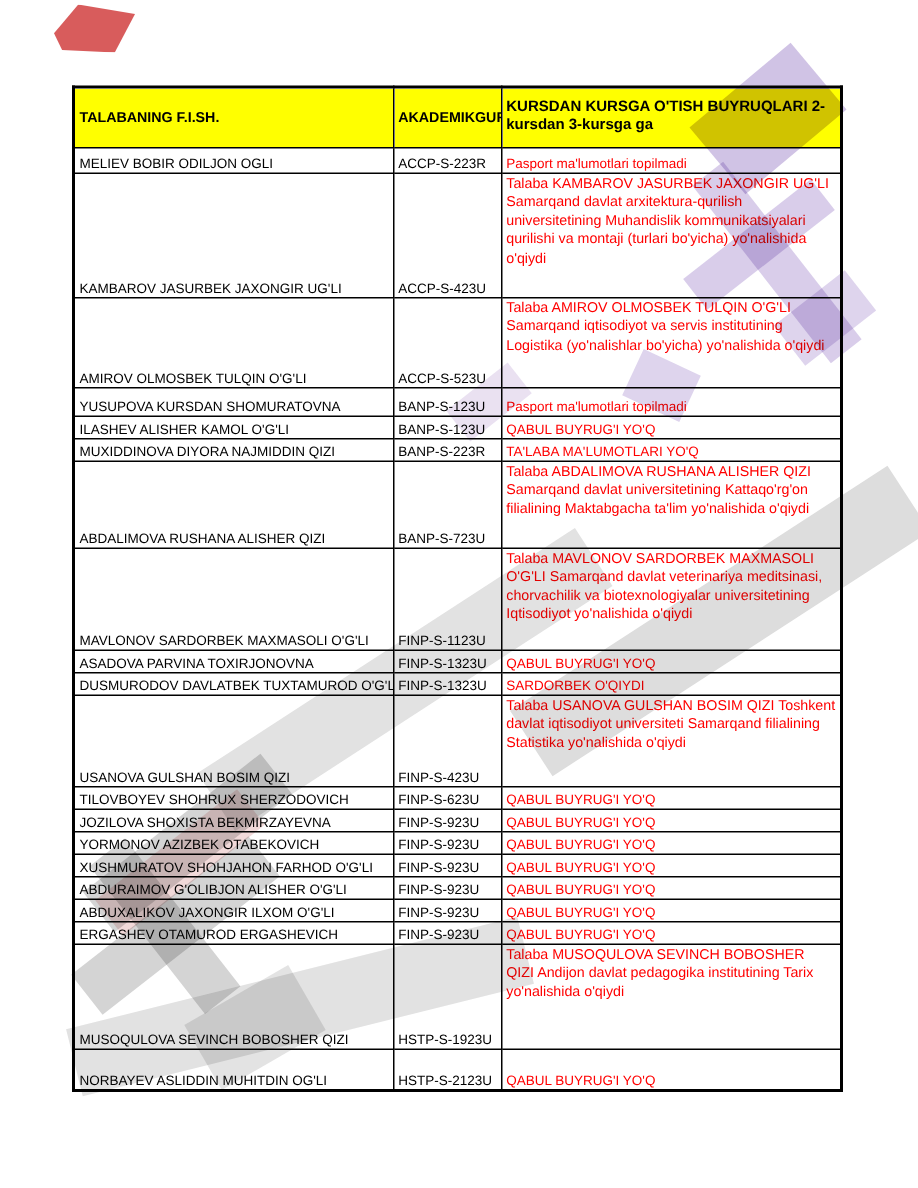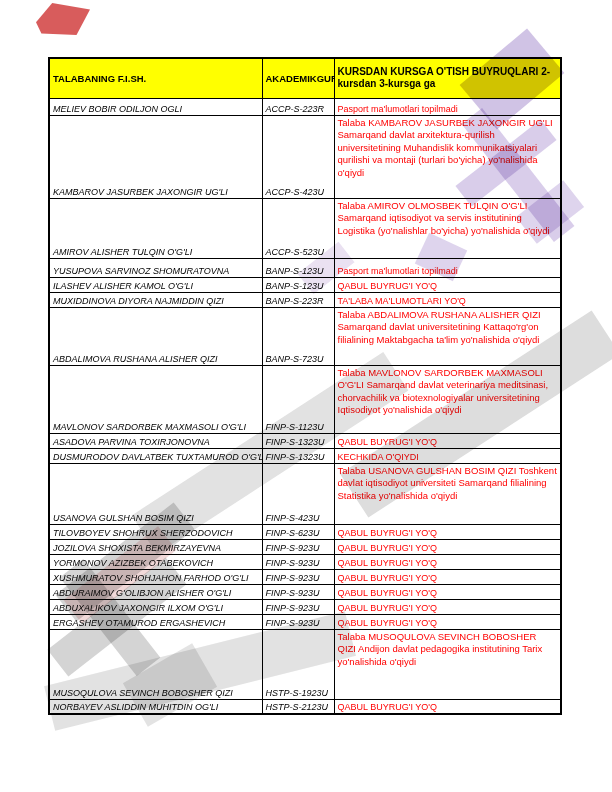--- a/index.html
+++ b/index.html
@@ -31,21 +31,20 @@
     font-size:9.5px;
     color:#000;
     vertical-align:middle;
     white-space:nowrap;
   }
   th.c3{font-size:10px;white-space:normal;line-height:12px;}
   td.name, td.grp{
     font-size:9px;color:#000;
     white-space:nowrap;
     vertical-align:bottom;
-    font-style:italic;
   }
   td.st{vertical-align:bottom;}
   td.status{
     color:#ff0000;font-size:9px;white-space:nowrap;
   }
   td.desc{
     color:#ff0000;font-size:9.5px;line-height:12.5px;
     vertical-align:top;white-space:normal;
   }
   
@@ -93,27 +92,27 @@
     <td class="st status">Pasport ma'lumotlari topilmadi</td>
   </tr>
 
   <tr style="height: 83px;">
     <td class="name">KAMBAROV JASURBEK JAXONGIR UG'LI</td>
     <td class="grp">ACCP-S-423U</td>
     <td class="st desc">Talaba KAMBAROV JASURBEK JAXONGIR UG'LI Samarqand davlat arxitektura-qurilish universitetining Muhandislik kommunikatsiyalari qurilishi va montaji (turlari bo'yicha) yo'nalishida o'qiydi</td>
   </tr>
 
   <tr style="height: 60px;">
-    <td class="name">AMIROV ALISHER TULQIN O'G'LI</td>
+    <td class="name">AMIROV OLMOSBEK TULQIN O'G'LI</td>
     <td class="grp">ACCP-S-523U</td>
     <td class="st desc">Talaba AMIROV OLMOSBEK TULQIN O'G'LI Samarqand iqtisodiyot va servis institutining Logistika (yo'nalishlar bo'yicha) yo'nalishida o'qiydi</td>
   </tr>
 
   <tr style="height: 19px;">
-    <td class="name">YUSUPOVA SARVINOZ SHOMURATOVNA</td>
+    <td class="name">YUSUPOVA KURSDAN SHOMURATOVNA</td>
     <td class="grp">BANP-S-123U</td>
     <td class="st status">Pasport ma'lumotlari topilmadi</td>
   </tr>
 
   <tr style="height: 15px;">
     <td class="name">ILASHEV ALISHER KAMOL O'G'LI</td>
     <td class="grp">BANP-S-123U</td>
     <td class="st status">QABUL BUYRUG'I YO'Q</td>
   </tr>
 
@@ -137,21 +136,21 @@
 
   <tr style="height: 15px;">
     <td class="name">ASADOVA PARVINA TOXIRJONOVNA</td>
     <td class="grp">FINP-S-1323U</td>
     <td class="st status">QABUL BUYRUG'I YO'Q</td>
   </tr>
 
   <tr style="height: 15px;">
     <td class="name">DUSMURODOV DAVLATBEK TUXTAMUROD O'G'LI</td>
     <td class="grp">FINP-S-1323U</td>
-    <td class="st status">KECHKIDA O'QIYDI</td>
+    <td class="st status">SARDORBEK O'QIYDI</td>
   </tr>
 
   <tr style="height: 61px;">
     <td class="name">USANOVA GULSHAN BOSIM QIZI</td>
     <td class="grp">FINP-S-423U</td>
     <td class="st desc">Talaba USANOVA GULSHAN BOSIM QIZI Toshkent davlat iqtisodiyot universiteti Samarqand filialining Statistika yo'nalishida o'qiydi</td>
   </tr>
 
   <tr style="height: 15px;">
     <td class="name">TILOVBOYEV SHOHRUX SHERZODOVICH</td>
@@ -196,21 +195,21 @@
     <td class="grp">FINP-S-923U</td>
     <td class="st status">QABUL BUYRUG'I YO'Q</td>
   </tr>
 
   <tr style="height: 70px;">
     <td class="name">MUSOQULOVA SEVINCH BOBOSHER QIZI</td>
     <td class="grp">HSTP-S-1923U</td>
     <td class="st desc">Talaba MUSOQULOVA SEVINCH BOBOSHER QIZI Andijon davlat pedagogika institutining Tarix yo'nalishida o'qiydi</td>
   </tr>
 
-  <tr style="height: 15px;">
+  <tr style="height: 28px;">
     <td class="name">NORBAYEV ASLIDDIN MUHITDIN OG'LI</td>
     <td class="grp">HSTP-S-2123U</td>
     <td class="st status">QABUL BUYRUG'I YO'Q</td>
   </tr>
 </tbody>
   </table>
 
   <div class="wm">
     <div class="wm-red-frag"></div>
     <div class="wm-p1"></div>

